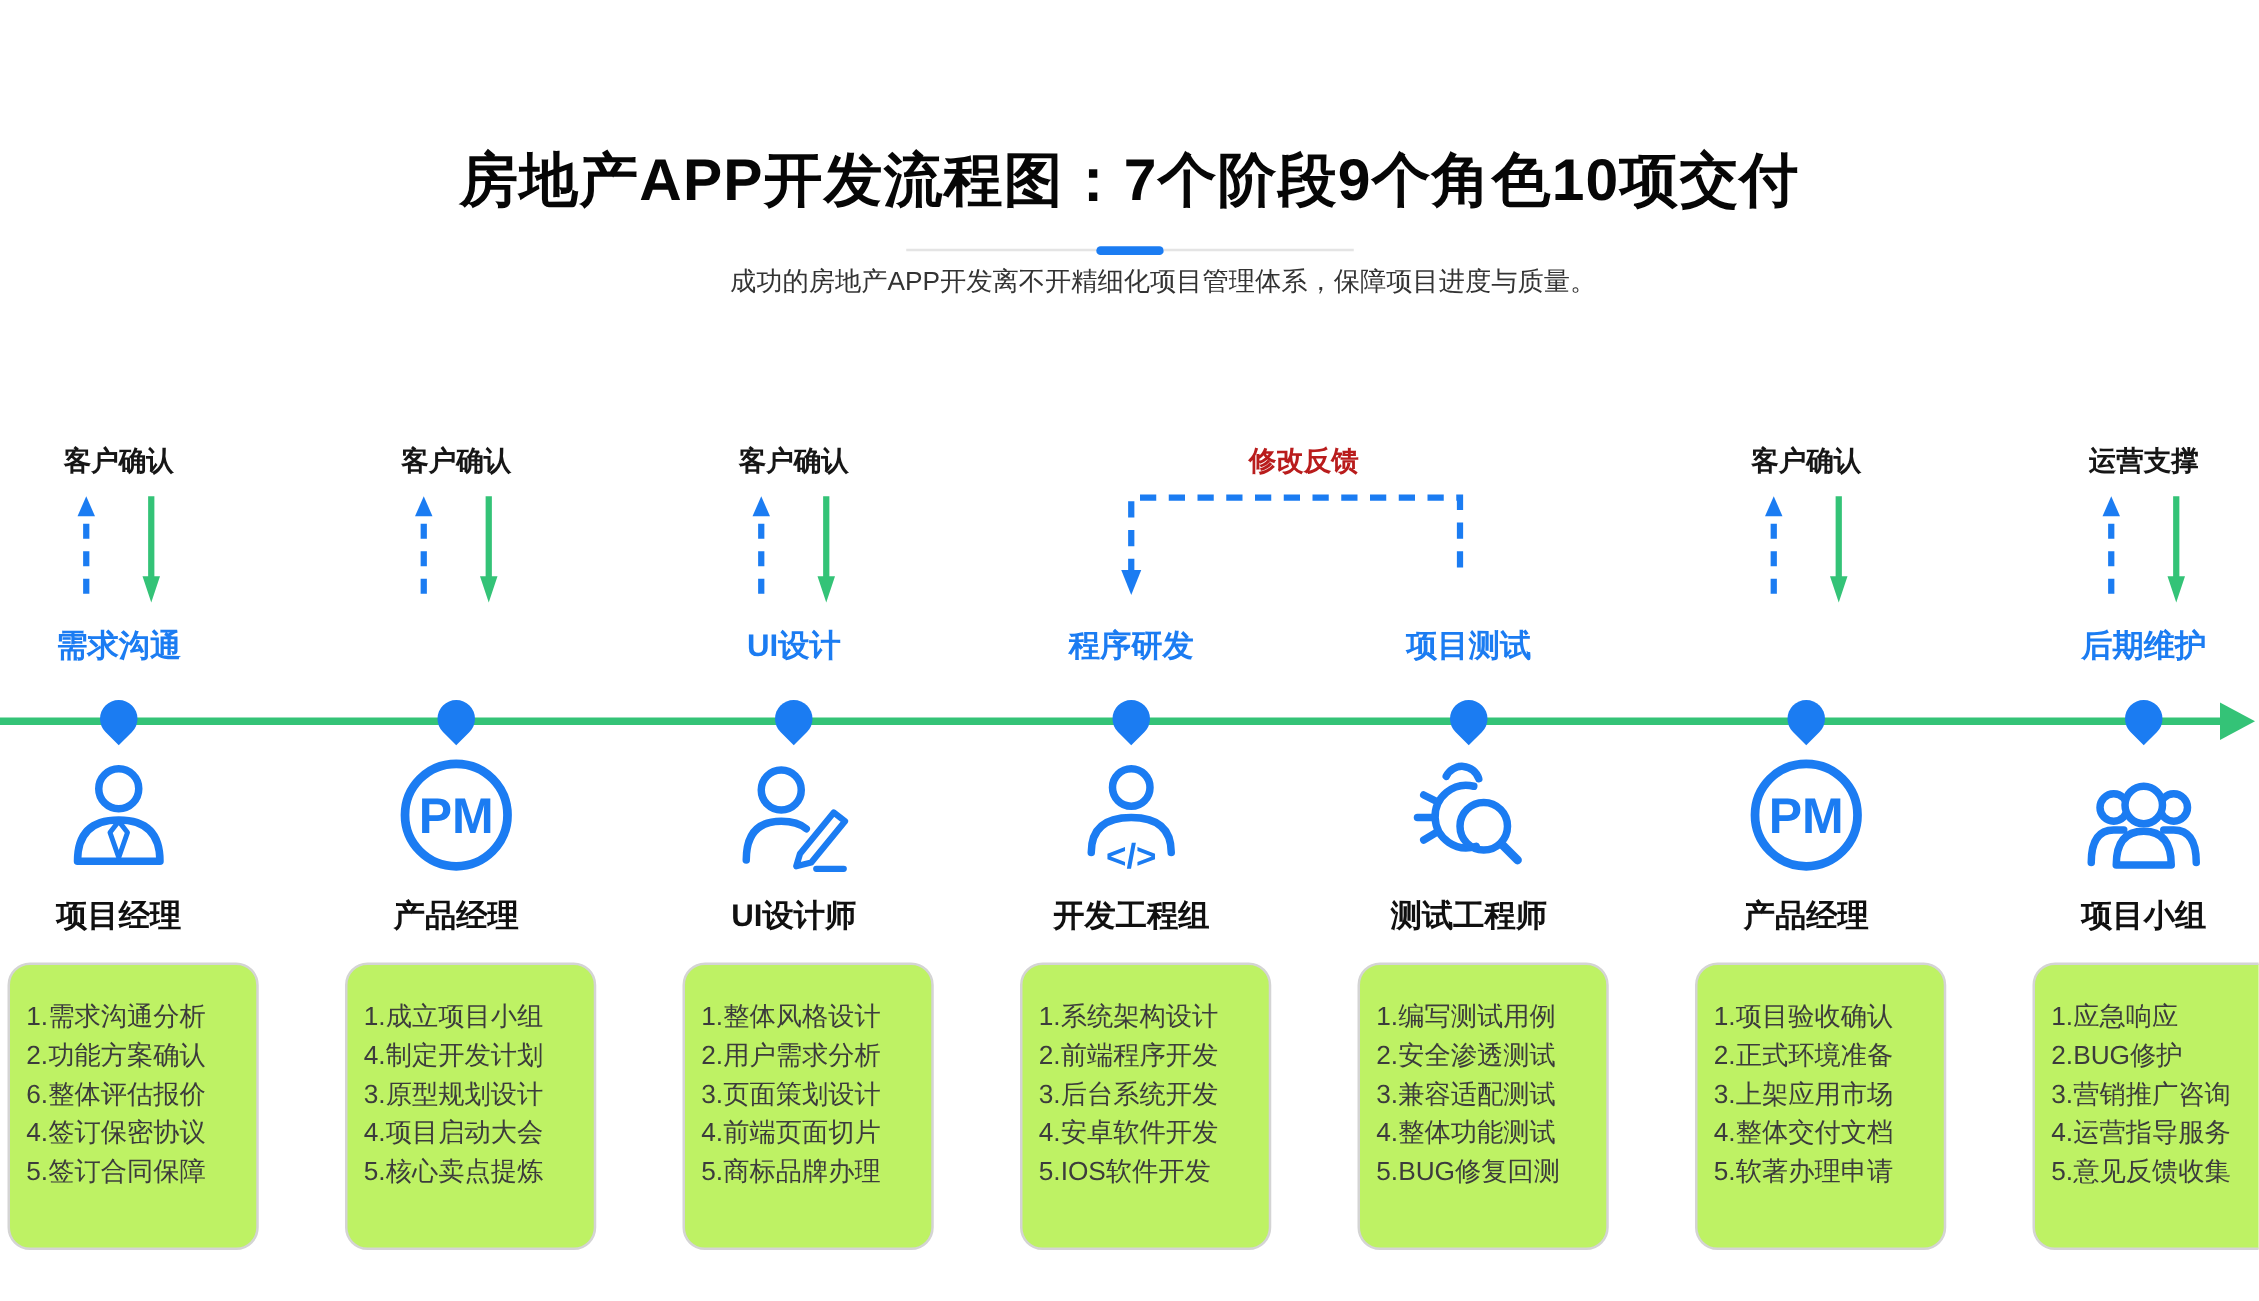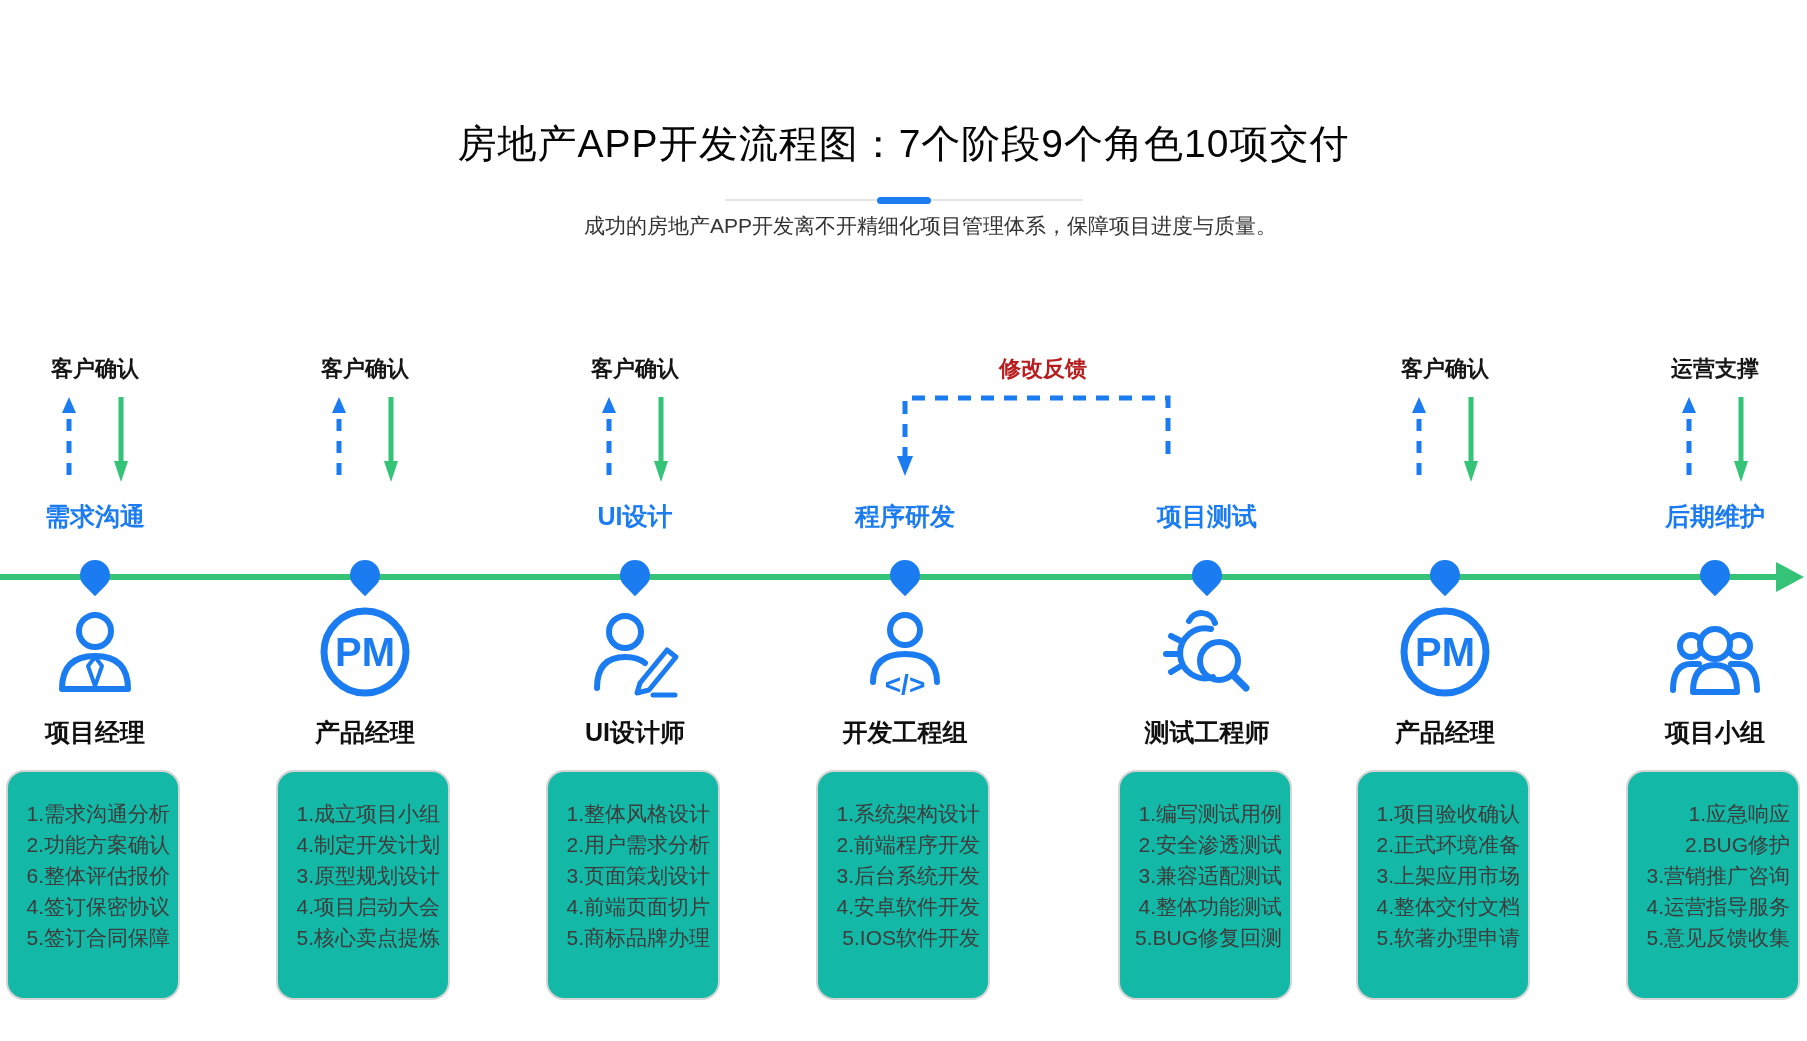--- a/index.html
+++ b/index.html
@@ -6,21 +6,21 @@
     --blue:#1b7cf2;
     --green:#34c377;
   }
   html,body{margin:0;padding:0;background:#fff;}
   .page{
     position:relative;width:1807px;height:1041px;background:#ffffff;overflow:hidden;
     font-family:"Liberation Sans", sans-serif;
   }
   .title{
     position:absolute;top:117px;left:0;width:100%;text-align:center;
-    font-size:39px;line-height:54px;font-weight:normal;color:#060606;letter-spacing:1px;
+    font-size:47px;line-height:54px;font-weight:bold;color:#060606;letter-spacing:1px;
   }
   .divider{
     position:absolute;top:193px;left:0;width:100%;height:14px;
     display:flex;align-items:center;justify-content:center;
   }
   .divider .gray{width:152px;height:2px;background:#e4e4e4;}
   .divider .blue{width:54px;height:7px;border-radius:4px;background:var(--blue);}
   .subtitle{
     position:absolute;top:213px;left:17px;width:100%;text-align:center;
     font-size:21px;line-height:26px;color:#333333;margin-left:10px;
@@ -45,23 +45,23 @@
   }
   .icon-wrap{
     position:absolute;top:264px;left:0;width:100%;
     display:flex;justify-content:center;z-index:2;
   }
   .role{
     position:absolute;top:376px;left:0;width:100%;text-align:center;
     font-size:25px;font-weight:bold;color:#101010;white-space:nowrap;
   }
   .card{
-    position:absolute;top:430px;left:46px;width:174px;height:230px;
+    position:absolute;top:430px;left:46px;width:201px;height:230px;
     box-sizing:border-box;border:2px solid #d4d4d4;border-radius:18px;
-    background:#14b8a6;padding:26px 8px 0 13px;text-align:right;
+    background:#bef264;padding:26px 8px 0 13px;
   }
   .task{font-size:21px;line-height:31px;color:#3c3c3c;white-space:nowrap;}
   .timeline-bar{
     position:absolute;left:0;top:574px;width:1778px;height:6px;
     background:var(--green);z-index:1;
   }
   .timeline-head{
     position:absolute;left:1776px;top:562px;width:0;height:0;z-index:1;
     border-left:28px solid var(--green);
     border-top:15px solid transparent;border-bottom:15px solid transparent;
@@ -199,21 +199,21 @@
     <div class="role">开发工程组</div>
     <div class="card">
       <div class="task">1.系统架构设计</div>
       <div class="task">2.前端程序开发</div>
       <div class="task">3.后台系统开发</div>
       <div class="task">4.安卓软件开发</div>
       <div class="task">5.IOS软件开发</div>
     </div>
   </div>
 
-  <div class="col" style="left:1072px">
+  <div class="col" style="left:1040px">
     <div class="stage-label">项目测试</div>
     <div class="pin"></div>
     <div class="icon-wrap">
       <svg width="96" height="96" viewBox="0 0 96 96" fill="none" stroke="#1b7cf2" stroke-width="6" stroke-linecap="round" stroke-linejoin="round">
         <path d="M30 17 A14 14 0 0 1 56 19"></path>
         <path d="M52 25 A25 25 0 1 0 54 73"></path>
         <path d="M12 32 L22 37"></path>
         <path d="M7 50 L19 50"></path>
         <path d="M12 68 L22 62"></path>
         <circle cx="60" cy="57" r="19"></circle>

